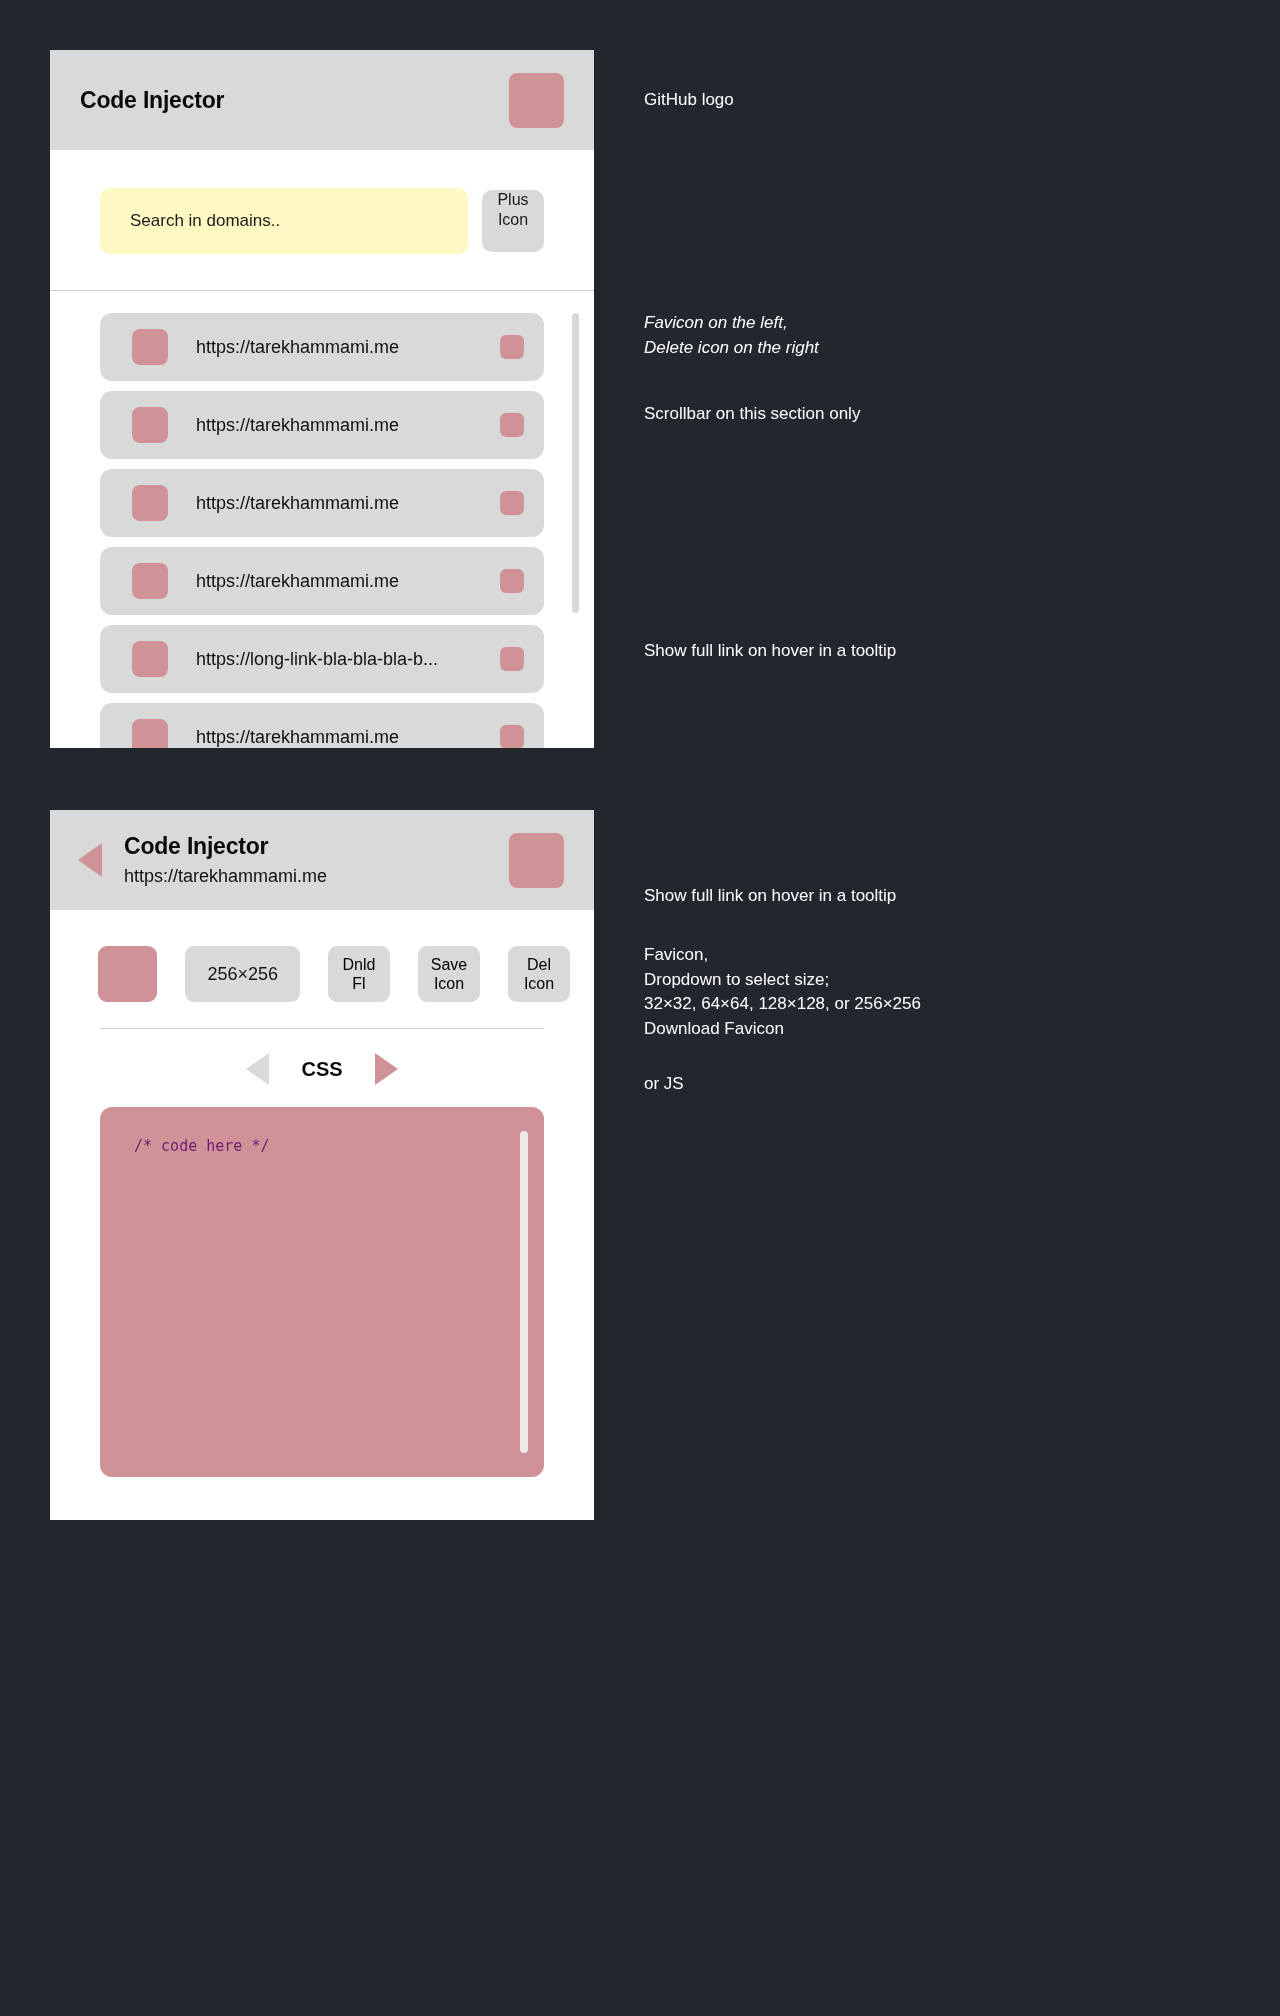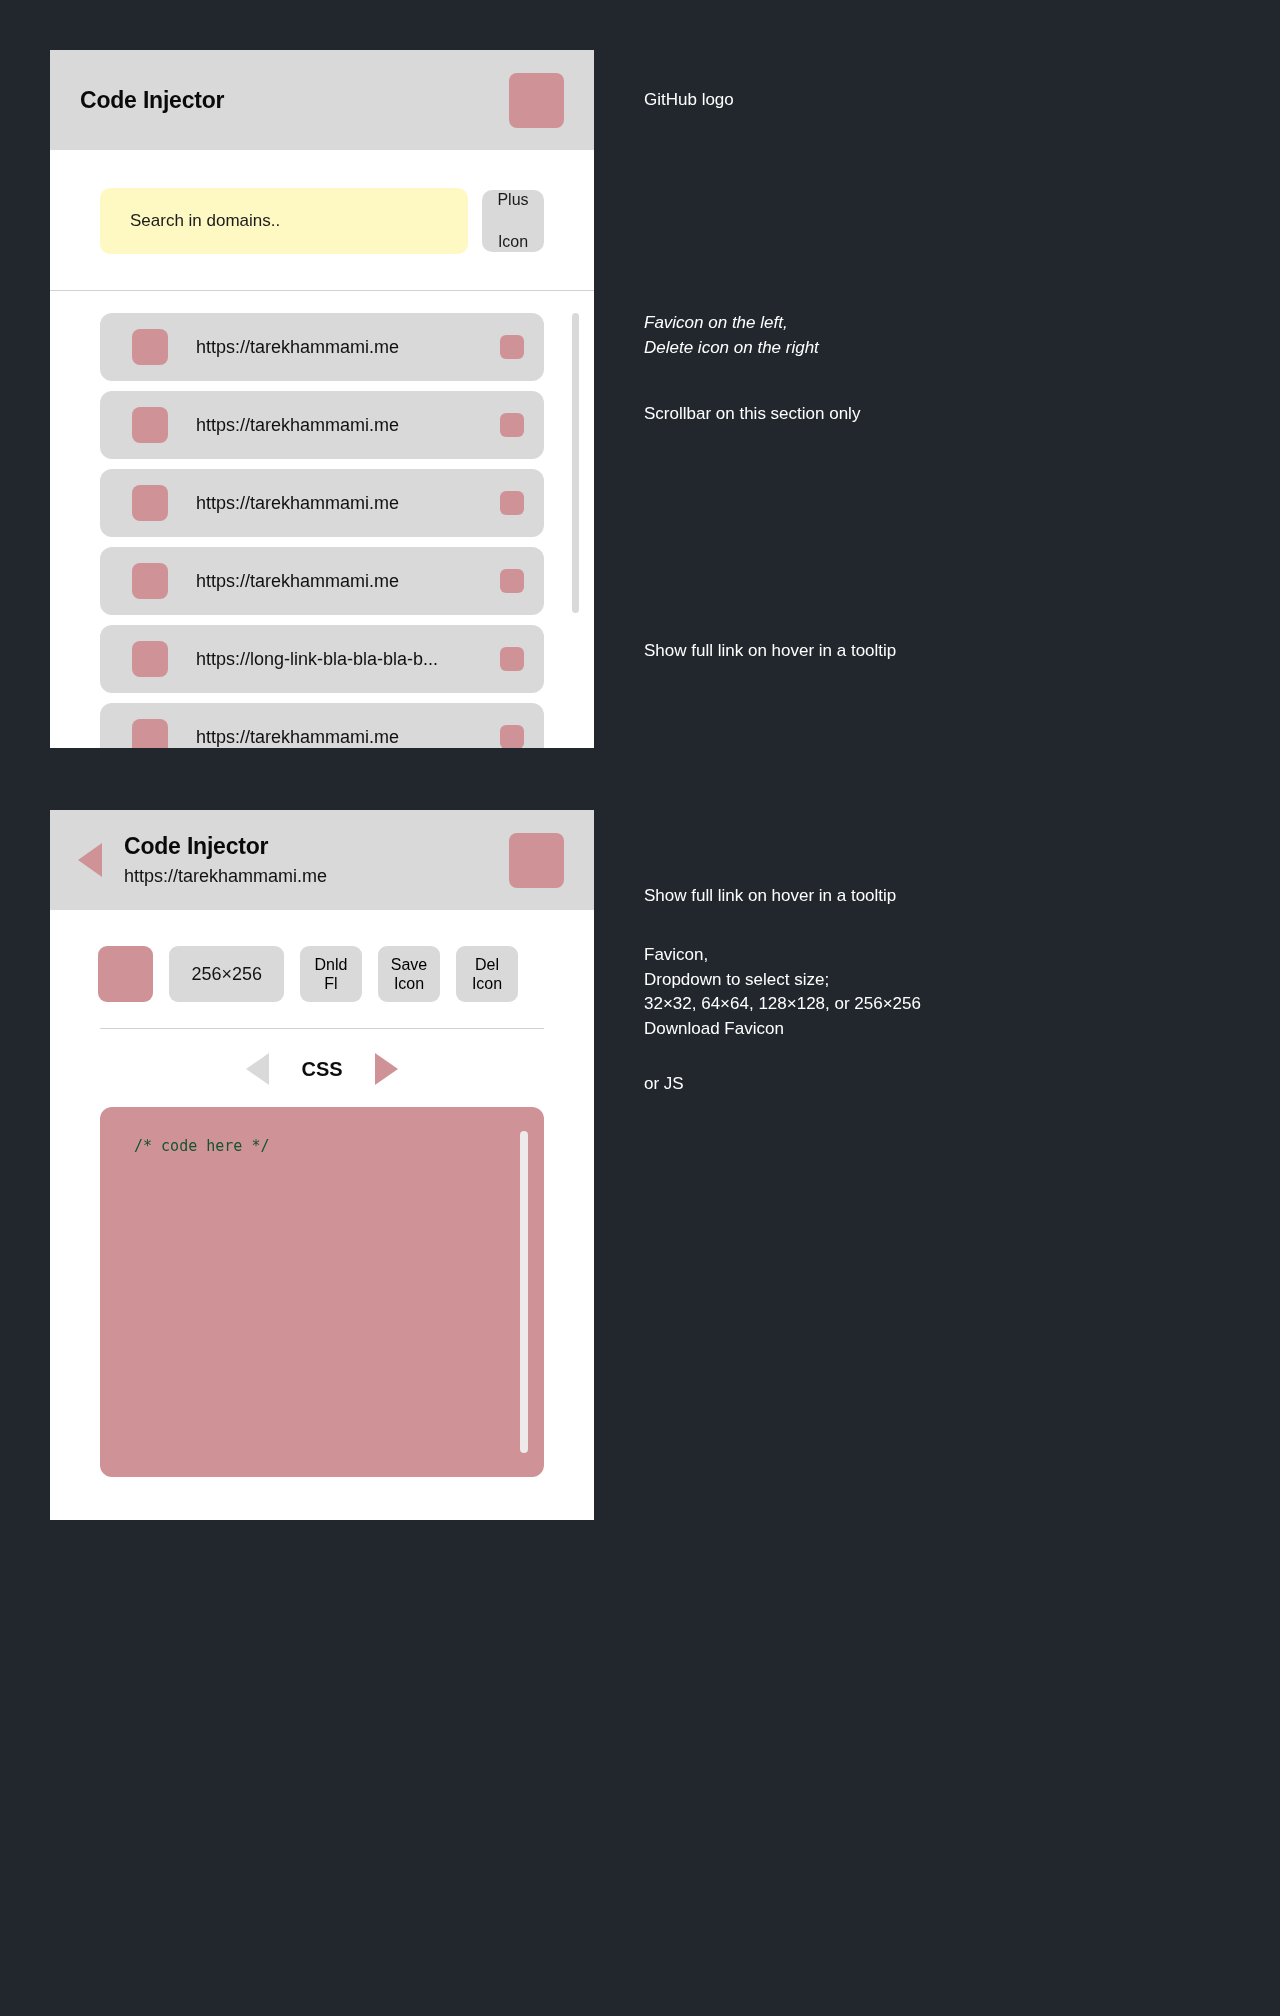--- a/index.html
+++ b/index.html
@@ -72,21 +72,21 @@
   .search-box::placeholder { color: #1b1b1b; opacity: 1; }
 
   .plus-btn {
     width: 62px;
     height: 62px;
     background: #d9d9d9;
     border-radius: 10px;
     display: flex;
     flex-direction: column;
     align-items: center;
-    justify-content: space-between;
+    justify-content: flex-start;
     font-size: 16px;
     line-height: 1.22;
     color: #1b1b1b;
     text-align: center;
     border: none;
     cursor: pointer;
   }
 
   .divider {
     height: 1px;
@@ -168,22 +168,22 @@
     white-space: nowrap;
     overflow: hidden;
     text-overflow: ellipsis;
     max-width: 300px;
   }
   #card-detail .logo-ph { width: 55px; height: 55px; }
 
   .toolbar {
     display: flex;
     align-items: flex-end;
-    gap: 16px;
-    padding: 36px 76px 0 48px;
+    gap: 28px;
+    padding: 36px 24px 0 48px;
   }
   .tb-fav { width: 67px; height: 56px; border-radius: 9px; }
   .tb-select {
     height: 56px;
     background: #d9d9d9;
     border-radius: 9px;
     display: flex;
     align-items: center;
     justify-content: center;
     padding: 0 22px;
@@ -251,21 +251,21 @@
     margin: 22px 50px 0 50px;
     height: 370px;
     background: #cf9397;
     border-radius: 12px;
     padding: 30px 34px;
     cursor: text;
   }
   .code-text {
     font-family: "DejaVu Sans Mono", "Liberation Mono", monospace;
     font-size: 15px;
-    color: #14532d;
+    color: #701a75;
     white-space: pre;
   }
   .code-scroll-track {
     position: absolute;
     right: 16px;
     top: 24px;
     bottom: 24px;
     width: 8px;
   }
   .code-scroll-thumb {

